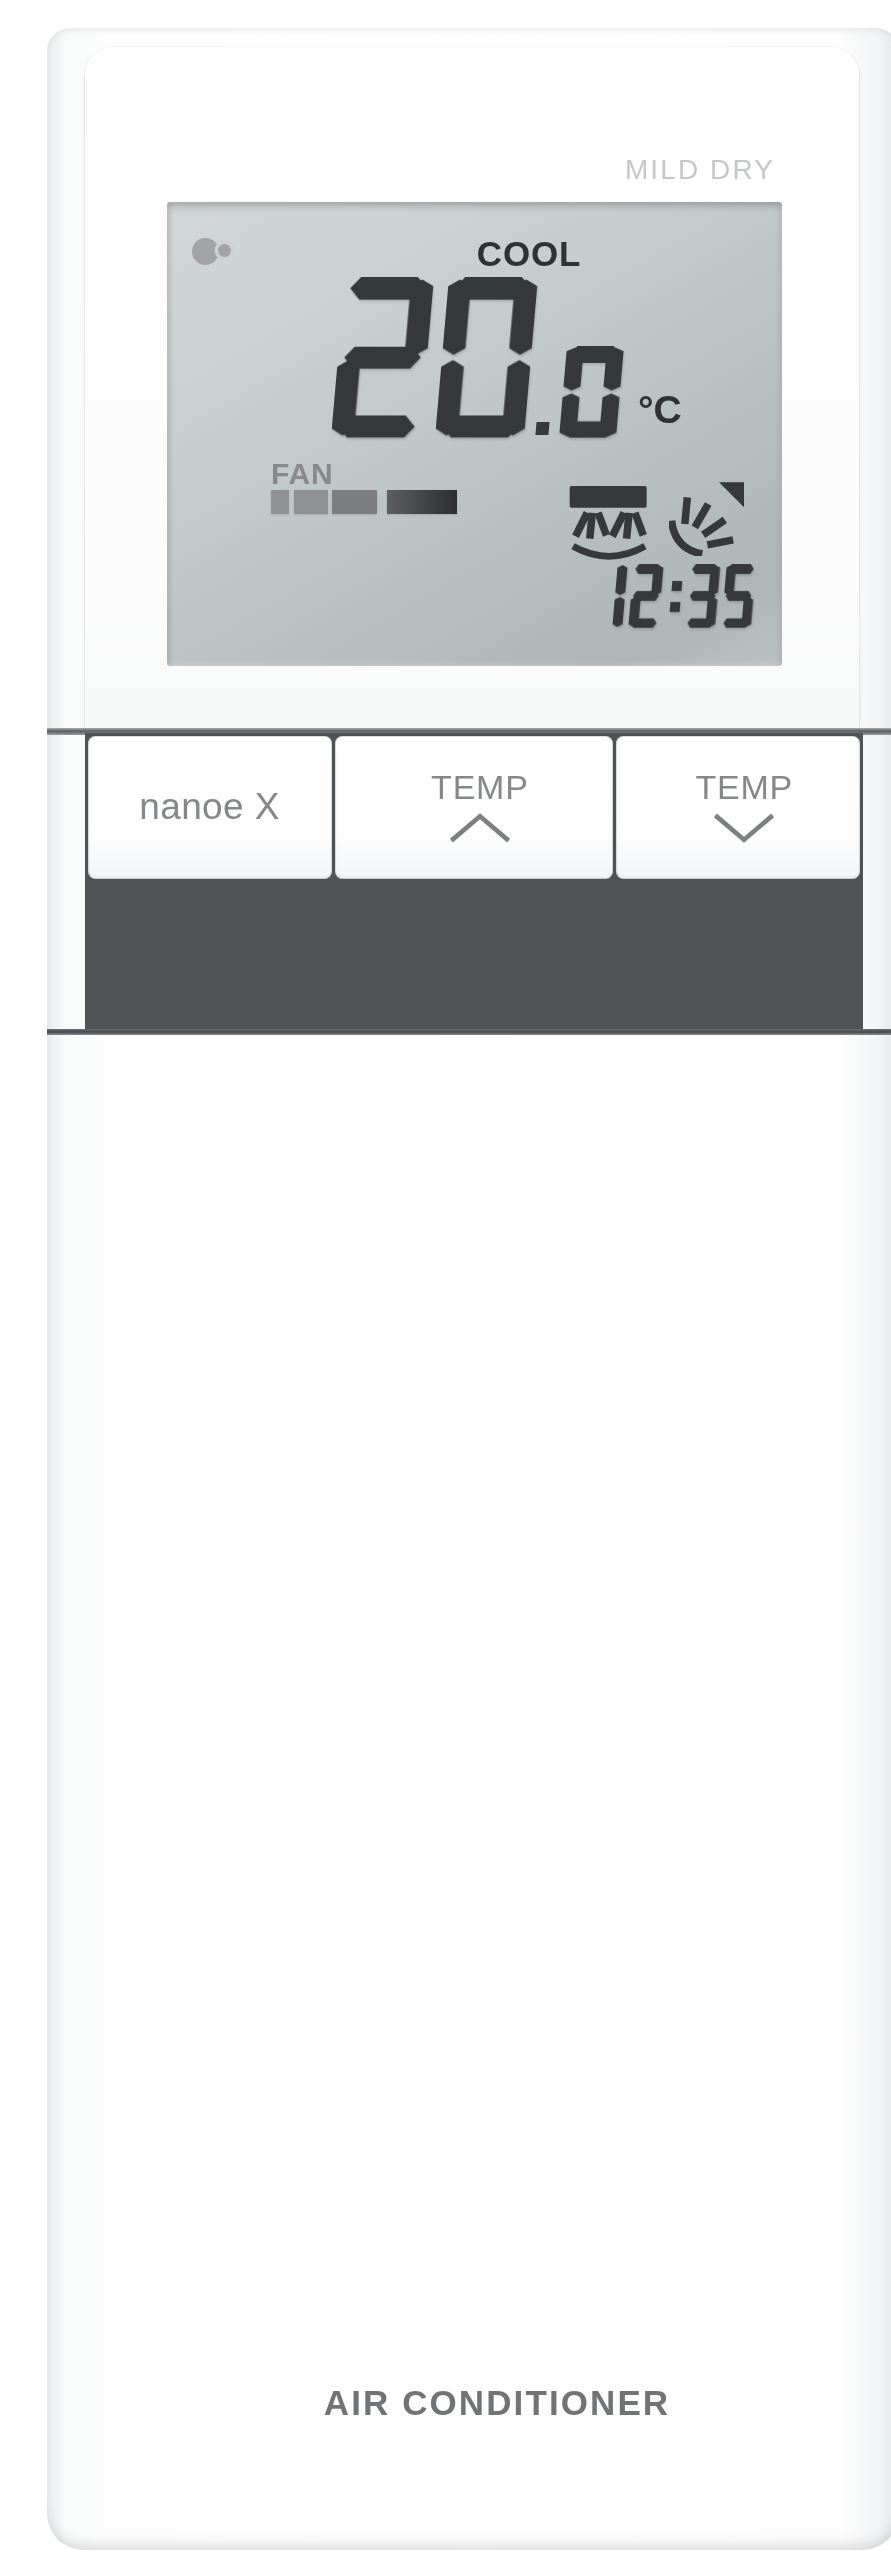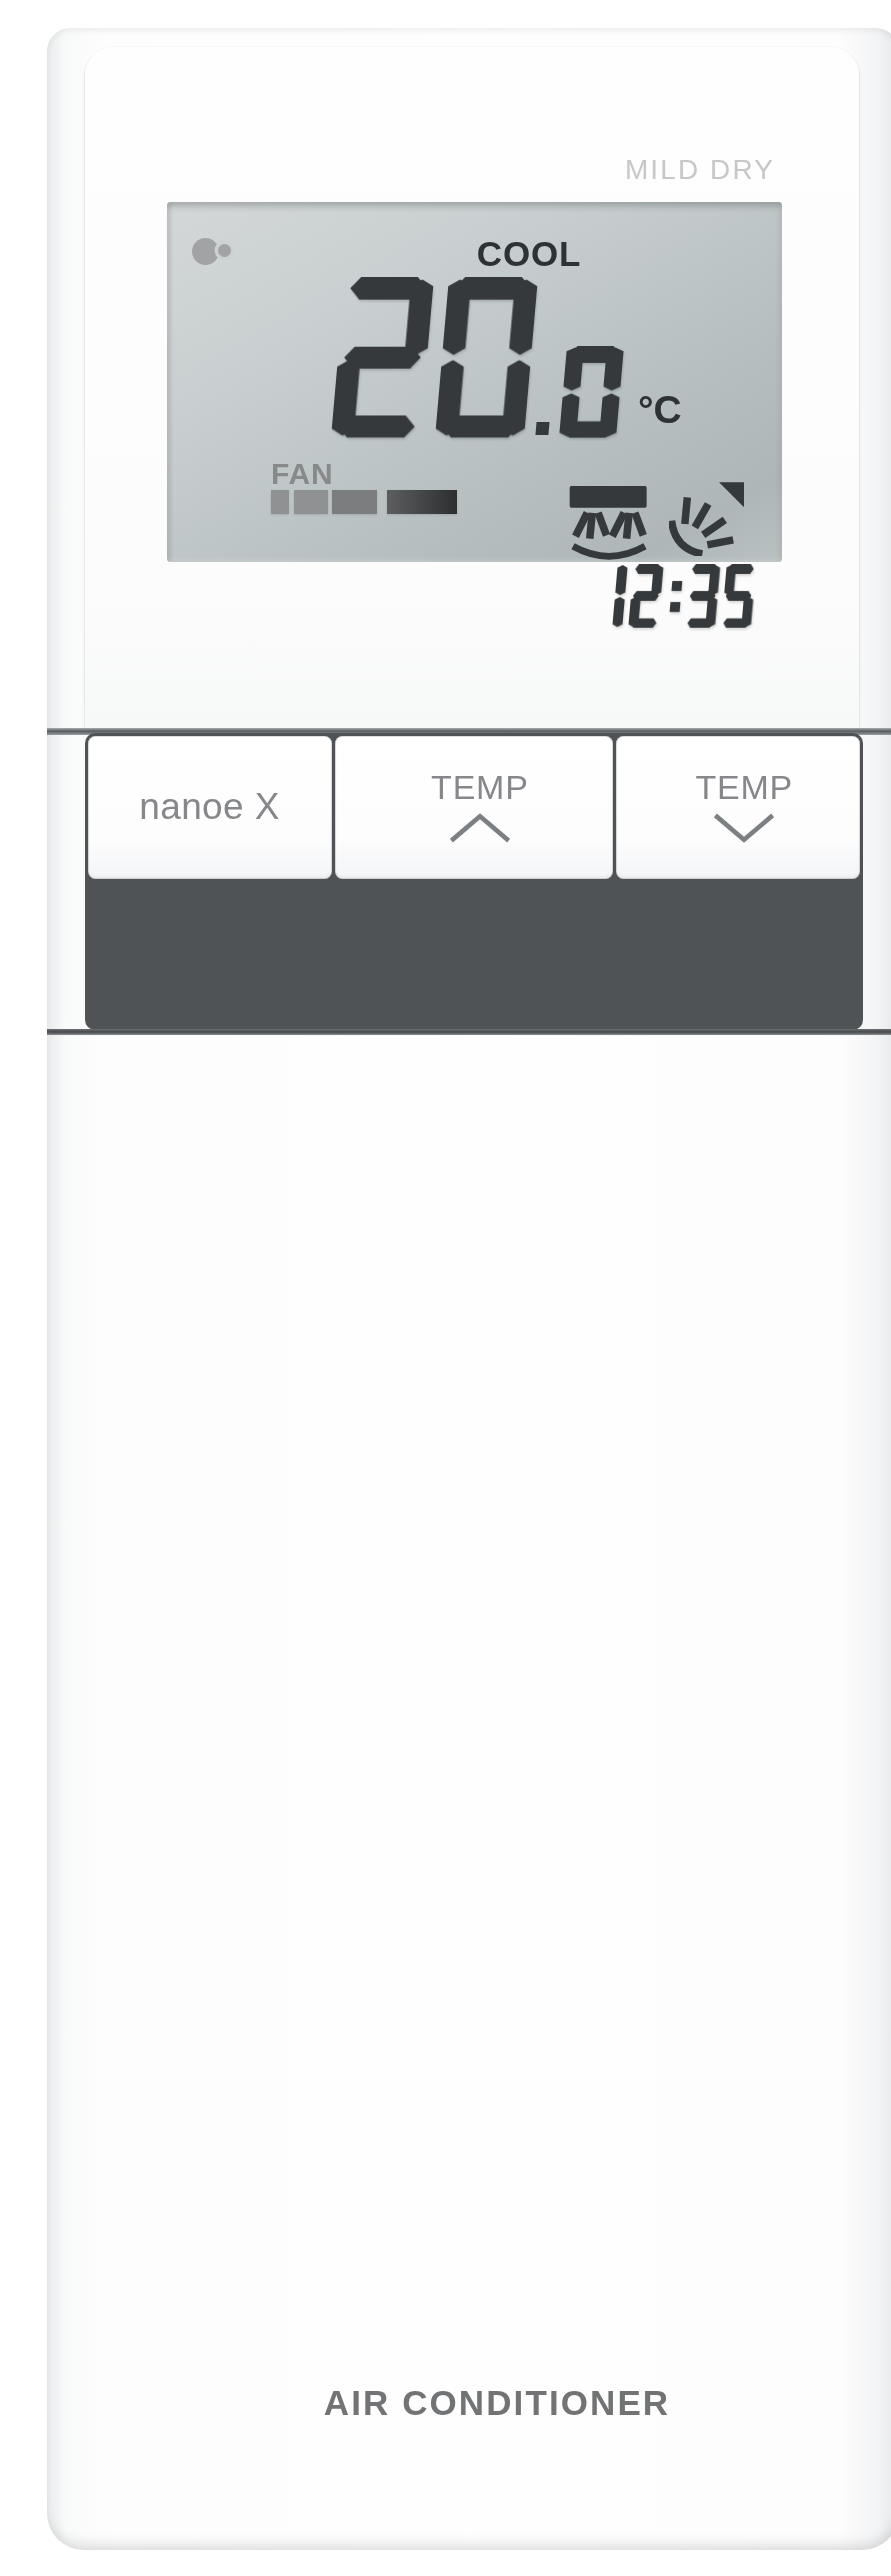--- a/index.html
+++ b/index.html
@@ -22,21 +22,21 @@
     border-radius:28.5px 28.5px 0 0;
     box-shadow:0 0 0 0.8px rgba(0,0,0,0.035), 0 2.5px 4.2px -1.7px rgba(0,0,0,0.18);
   }
   .mild-dry{
     position:absolute;top:107px;right:84px;
     font-size:28px;letter-spacing:2.1px;color:#c6c7c8;font-weight:400;
   }
 
   
   .lcd{
-    position:absolute;left:82px;top:155px;width:615px;height:360px;
+    position:absolute;left:82px;top:155px;width:615px;height:464px;
     background:linear-gradient(150deg,#d3d7d8 0%,#c9cfd0 30%,#b6bec0 68%,#aeb6b8 88%,#bac1c2 100%);
     border-radius:3.4px;
     box-shadow:inset 0 4.2px 7.5px rgba(0,0,0,.20), inset 0 -1.7px 4.2px rgba(255,255,255,.35), inset 2.5px 0 5px rgba(0,0,0,.08);
   }
 
   .nanoe-big{position:absolute;left:25px;top:36px;width:27px;height:27px;border-radius:50%;background:#a2a3a5;}
   .nanoe-small{position:absolute;left:51px;top:42px;width:13.4px;height:13.4px;border-radius:50%;background:#a2a3a5;box-shadow:0 0 0 3.4px #ccd1d2;}
 
   .mode-label{
     position:absolute;left:278px;top:32px;width:168px;text-align:center;
@@ -80,21 +80,21 @@
 
   
   .divider{position:absolute;left:0;width:100%;}
   .divider-top{top:700px;height:6.7px;background:linear-gradient(180deg,#aaadaf 0%,#595c5f 45%,#7c7f81 75%,#9b9ea0 100%);}
   .divider-bottom{top:1001px;height:5.9px;background:linear-gradient(180deg,#6d7072 0%,#46494b 50%,#8a8d8f 100%);}
 
   
   .btn-grid{
     position:absolute;left:38px;top:705px;
     display:grid;grid-template-columns:244px 278px 244px;grid-template-rows:143px 142px;
-    gap:6.7px 3.4px;padding:2.5px;background:#505355;border-radius:10px;
+    gap:6.7px 3.4px;padding:2.5px;background:#505355;border-radius:0;
   }
   .rbtn{
     position:relative;border:none;margin:0;padding:0;cursor:pointer;
     background:linear-gradient(180deg,#ffffff 0%,#fdfdfe 70%,#f4f5f6 100%);
     border-radius:7.5px;
     box-shadow:inset 0 0 0 0.8px rgba(110,113,116,.30), inset 0 -2.5px 3.4px rgba(0,0,0,.05);
     color:var(--btntext);
   }
   .rbtn .blabel{display:block;width:100%;text-align:center;}
   .btn-nanoe .blabel{font-size:37px;letter-spacing:0.4px;}

